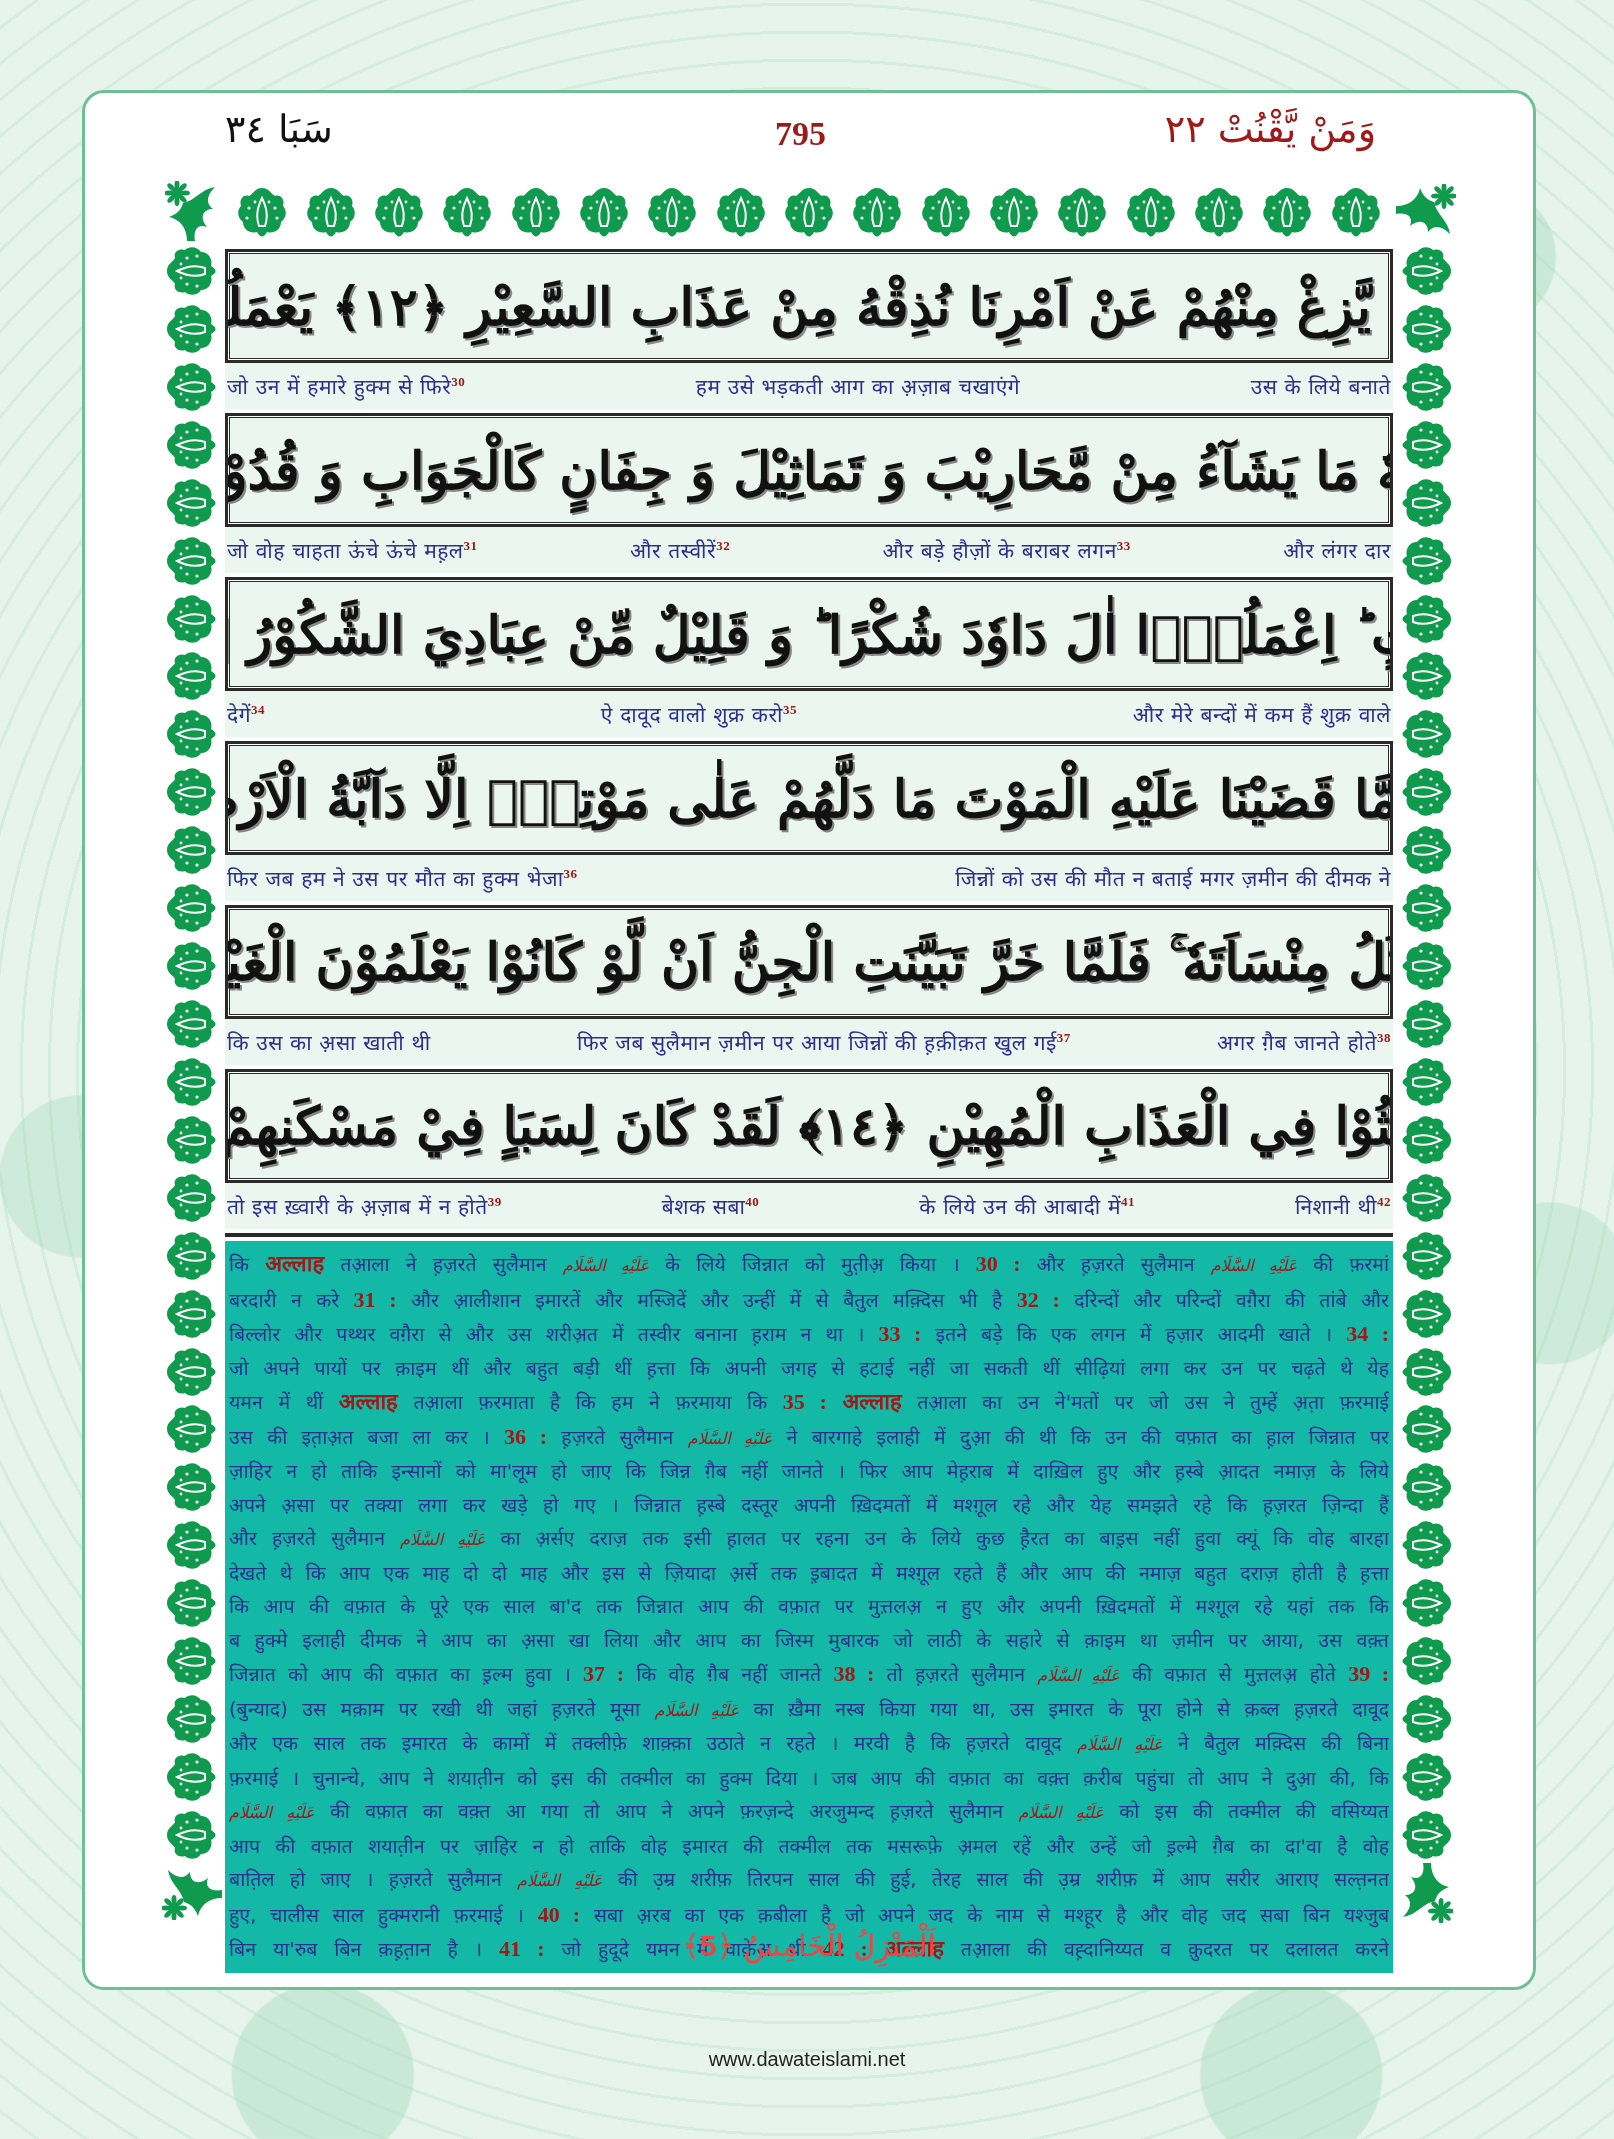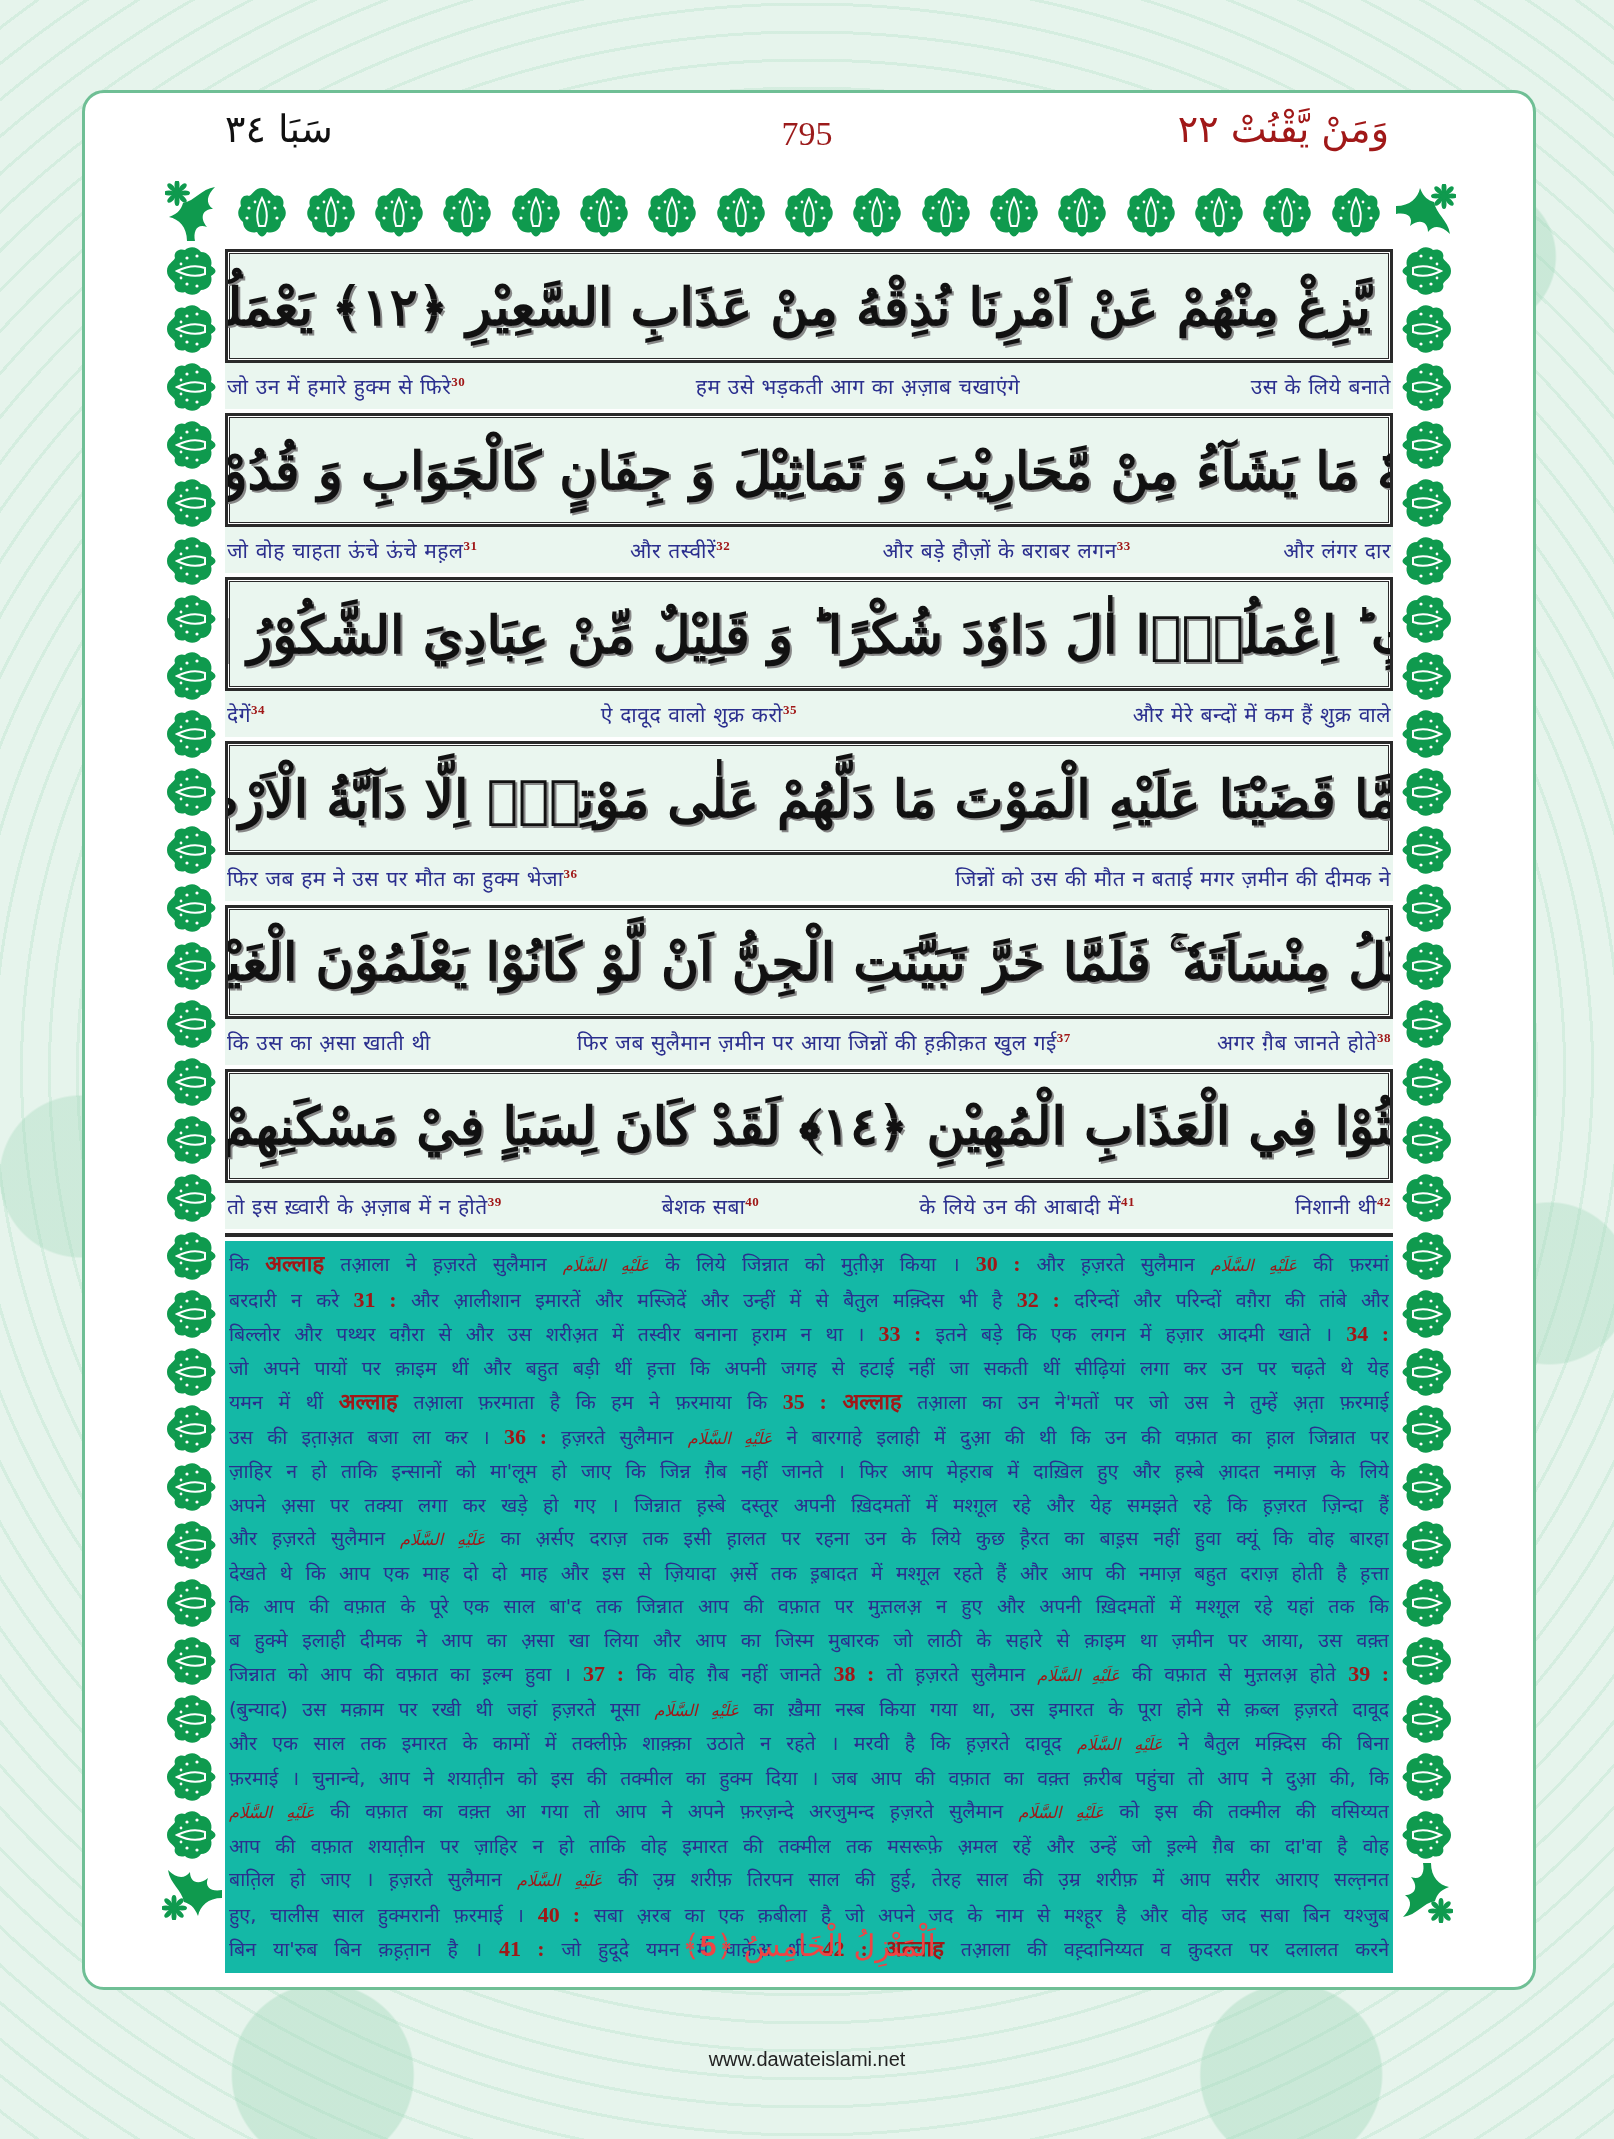--- a/index.html
+++ b/index.html
@@ -14,23 +14,23 @@
       radial-gradient(circle at 20% 97%, rgba(160,215,185,0.4) 0 90px, transparent 92px),
       radial-gradient(circle at 80% 97%, rgba(160,215,185,0.4) 0 90px, transparent 92px),
       repeating-radial-gradient(circle at 50% 50%, rgba(180,225,200,0.35) 0 3px, transparent 3px 28px);
     font-family: "DejaVu Sans", sans-serif;
     position: relative;
   }
   .page {
     position: absolute; left: 82px; top: 90px; width: 1454px; height: 1900px;
     background: #ffffff; border: 3px solid #6fbf95; border-radius: 22px;
   }
-  .header { position: absolute; left: 0; right: 4px; top: 14px; height: 60px; }
+  .header { position: absolute; left: 0; right: 17px; top: 14px; height: 60px; }
   .hdr-left { position: absolute; left: 140px; top: 0; font-family: "DejaVu Serif", serif; font-size: 38px; color: #111; direction: rtl; }
-  .hdr-center { position: absolute; left: 0; right: 0; top: 8px; text-align: center; font-family: "Liberation Serif", serif; font-weight: normal; font-size: 34px; color: #9b1a1a; }
+  .hdr-center { position: absolute; left: 0; right: 0; top: 8px; text-align: center; font-family: "Liberation Serif", serif; font-weight: bold; font-size: 34px; color: #9b1a1a; }
   .hdr-right { position: absolute; right: 140px; top: 0; font-family: "DejaVu Serif", serif; font-size: 38px; color: #a01818; direction: rtl; }
 
   .orn-row { position: absolute; display: flex; justify-content: space-between; align-items: center; }
   .orn-top { left: 80px; right: 80px; top: 88px; height: 62px; }
   .orn-bottom { left: 80px; right: 80px; top: 1768px; height: 62px; }
   .orn-col { position: absolute; display: flex; flex-direction: column; justify-content: space-between; align-items: center; }
   .orn-left { left: 78px; top: 150px; width: 56px; height: 1620px; }
   .orn-right { right: 78px; top: 150px; width: 56px; height: 1620px; }
   .leaf { width: 54px; height: 56px; position: relative; }
   .leaf svg { width: 100%; height: 100%; display: block; }

